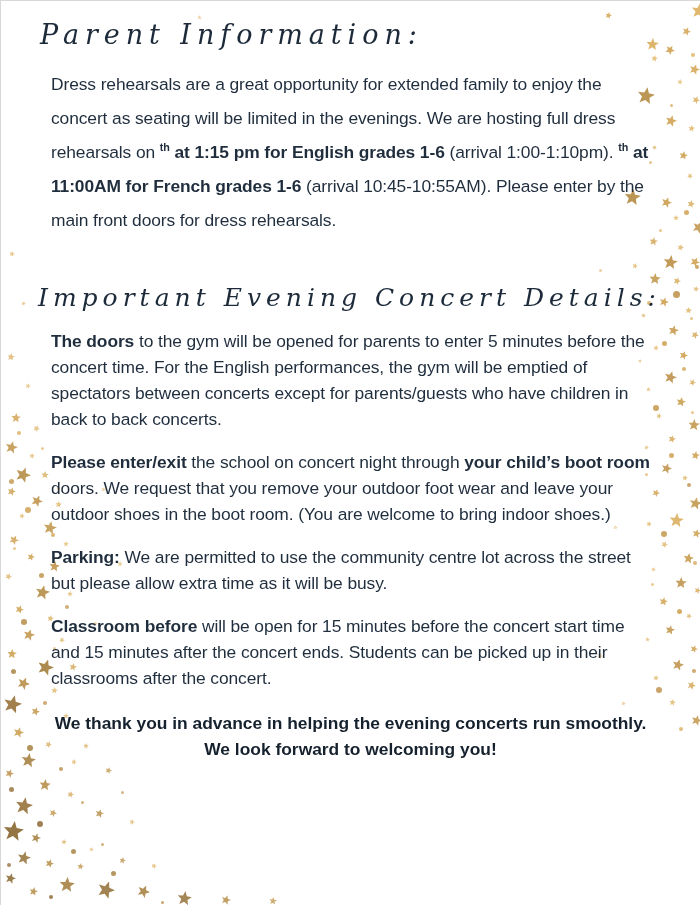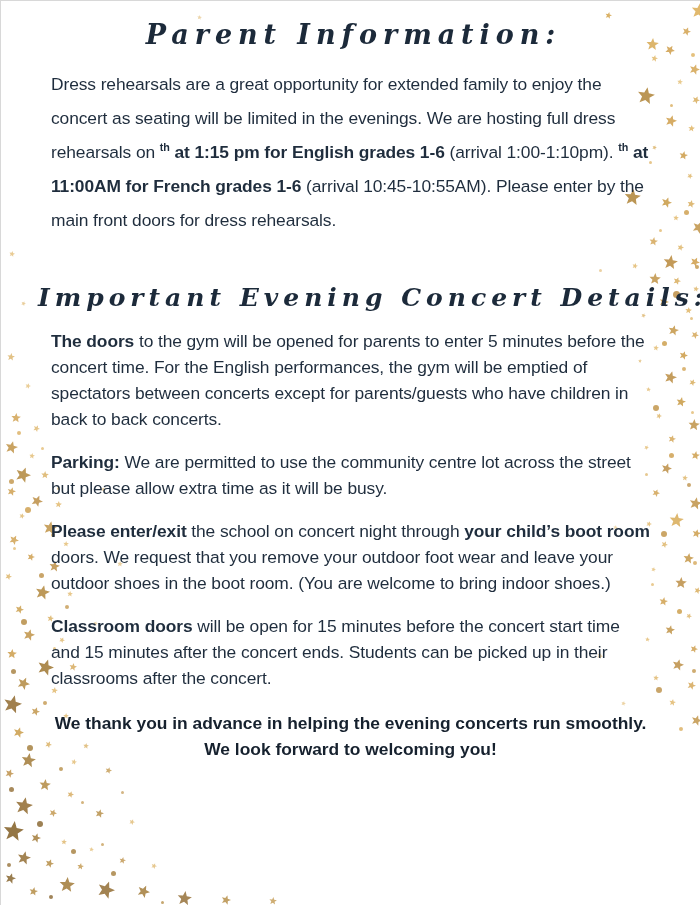--- a/index.html
+++ b/index.html
@@ -40,23 +40,23 @@
   .content {
     position: relative;
     z-index: 2;
     padding: 0 33px 0 33px;
     box-sizing: border-box;
   }
 
   .script-heading {
     font-family: "DejaVu Serif", "Liberation Serif", serif;
     font-style: italic;
-    font-weight: 700;
+    font-weight: 400;
     color: #1c2a3a;
-    text-align: center;
+    text-align: left;
     letter-spacing: 0.22em;
     white-space: nowrap;
   }
   .script-heading.h1 {
     font-size: 27px;
     line-height: 1.1;
     margin: 19px 0 10px 0;
     padding-left: 6px;
   }
   .script-heading.h2 {
@@ -589,23 +589,23 @@
       </div>
     </section>
 
     <div class="spacer-between-sections"></div>
 
     <section>
       <h2 class="script-heading h2">Important Evening Concert Details:</h2>
 
       <div class="details" id="details-body">
           <p class="body-text"><b>The doors</b><span> to the gym will be opened for parents to enter 5 minutes before the concert time. For the English performances, the gym will be emptied of spectators between concerts except for parents/guests who have children in back to back concerts.</span></p>
+          <p class="body-text"><b>Please enter/exit</b><span> the school on concert night through </span><b>your child’s boot room</b><span> doors. We request that you remove your outdoor foot wear and leave your outdoor shoes in the boot room. (You are welcome to bring indoor shoes.)</span></p>
           <p class="body-text"><b>Parking:</b><span> We are permitted to use the community centre lot across the street but please allow extra time as it will be busy.</span></p>
-          <p class="body-text"><b>Please enter/exit</b><span> the school on concert night through </span><b>your child’s boot room</b><span> doors. We request that you remove your outdoor foot wear and leave your outdoor shoes in the boot room. (You are welcome to bring indoor shoes.)</span></p>
-          <p class="body-text"><b>Classroom doors</b><span> will be open for 15 minutes before the concert start time and 15 minutes after the concert ends. Students can be picked up in their classrooms after the concert.</span></p>
+          <p class="body-text"><b>Classroom before</b><span> will be open for 15 minutes before the concert start time and 15 minutes after the concert ends. Students can be picked up in their classrooms after the concert.</span></p>
         </div>
     </section>
 
     <div class="closing">
       <span class="line1">We thank you in advance in helping the evening concerts run smoothly.</span>
       <span class="line2">We look forward to welcoming you!</span>
     </div>
 
   </div>
 </div>

